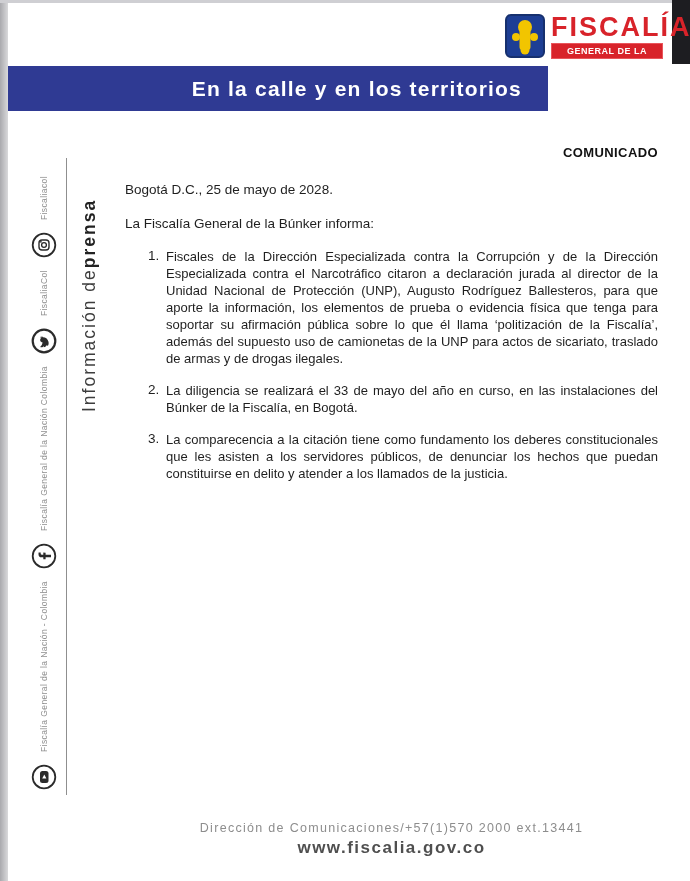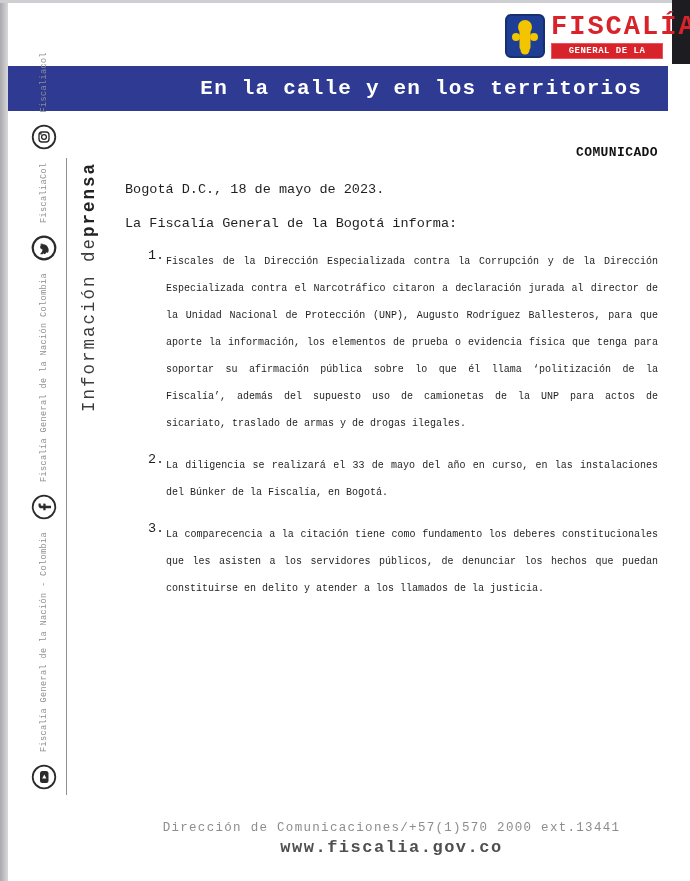--- a/index.html
+++ b/index.html
@@ -1,37 +1,37 @@
 <!DOCTYPE html>
 <html lang="es"><head>
 <meta charset="utf-8">
 <style>
   html,body{margin:0;padding:0;background:#e9e9ec;}
   .canvas{
     position:relative;width:690px;height:881px;margin:0 auto;
     background:#ffffff;overflow:hidden;
-    font-family:Liberation Mono, monospace;color:#1f1f1f;
+    font-family:Liberation Sans, sans-serif;color:#1f1f1f;
   }
   
   .scan-left{position:absolute;left:0;top:0;width:8px;height:881px;
     background:linear-gradient(to right,#a9a9ad,#d9d9db);}
   .scan-top{position:absolute;left:0;top:0;width:690px;height:3px;background:#cfcfd3;}
   .scan-corner{position:absolute;right:0;top:0;width:18px;height:64px;background:#1d1d21;}
 
   
   .logo-wrap{position:absolute;left:505px;top:12px;width:165px;height:50px;}
   .logo-emblem{position:absolute;left:0;top:2px;}
   .logo-name{position:absolute;left:46px;top:0;font-size:27px;font-weight:bold;
     letter-spacing:2px;color:#d8232a;white-space:nowrap;}
   .logo-sub{position:absolute;left:46px;top:31px;width:112px;height:16px;background:#d8232a;
     color:#fff;font-size:9px;font-weight:bold;letter-spacing:.5px;text-align:center;
     line-height:16px;box-shadow:inset 0 0 0 1px #e9555b;}
 
   
-  .banner{position:absolute;left:8px;top:66px;width:660px;height:45px;background:#2f3a93;
+  .banner{position:absolute;left:8px;top:66px;width:540px;height:45px;background:#2f3a93;
     color:#fff;font-weight:bold;font-size:21px;letter-spacing:1.2px;
     text-align:right;line-height:45px;padding-right:26px;box-sizing:border-box;}
 
   
   .rail-outer{position:absolute;overflow:visible;}
   .rail-inner{position:absolute;left:0;transform-origin:0 0;transform:rotate(-90deg);
     display:flex;align-items:center;}
   .social-outer{left:31px;top:95px;width:26px;height:695px;}
   .social-inner{top:695px;width:695px;height:26px;gap:12px;}
   .social-handle{font-size:8.5px;letter-spacing:.4px;color:#8f8f8f;white-space:nowrap;}
@@ -45,21 +45,21 @@
   .press-inner b{color:#222;}
 
   
   .doc{position:absolute;left:125px;top:145px;width:533px;}
   .doc-title{text-align:right;font-weight:bold;font-size:13px;letter-spacing:.4px;color:#111;}
   .doc-date{margin-top:22px;font-size:13.5px;}
   .doc-intro{margin-top:19px;font-size:13.5px;}
   .doc-list{margin-top:17px;}
   .doc-item{display:flex;margin-bottom:15px;}
   .doc-item .num{flex:0 0 41px;padding-left:23px;box-sizing:border-box;font-size:13.5px;}
-  .doc-item .txt{flex:1;font-size:10px;line-height:27px;text-align:justify;}
+  .doc-item .txt{flex:1;font-size:13px;line-height:17px;text-align:justify;}
 
   
   .footer{position:absolute;left:125px;top:821px;width:533px;text-align:center;}
   .footer-line1{font-size:12.5px;letter-spacing:1.3px;color:#8d8d8d;}
   .footer-line2{margin-top:3px;font-size:17px;font-weight:bold;letter-spacing:1.5px;color:#4f4f4f;}
 </style>
 </head>
 <body>
 
 <div class="canvas">
@@ -125,22 +125,22 @@
 
   <div class="rail-outer press-outer">
     <div class="rail-inner press-inner">
       <span>Información de </span>
         <b>prensa</b>
     </div>
   </div>
 
   <div class="doc">
     <div class="doc-title">COMUNICADO</div>
-    <div class="doc-date">Bogotá D.C., 18 de mayo de 2023.</div>
-    <div class="doc-intro">La Fiscalía General de la Bogotá informa:</div>
+    <div class="doc-date">Bogotá D.C., 25 de mayo de 2028.</div>
+    <div class="doc-intro">La Fiscalía General de la Búnker informa:</div>
 
     <div class="doc-list">
       <div class="doc-item">
         <span class="num">1.</span>
         <span class="txt">Fiscales de la Dirección Especializada contra la Corrupción y de la Dirección Especializada contra el Narcotráfico citaron a declaración jurada al director de la Unidad Nacional de Protección (UNP), Augusto Rodríguez Ballesteros, para que aporte la información, los elementos de prueba o evidencia física que tenga para soportar su afirmación pública sobre lo que él llama ‘politización de la Fiscalía’, además del supuesto uso de camionetas de la UNP para actos de sicariato, traslado de armas y de drogas ilegales.</span>
       </div>
       <div class="doc-item">
         <span class="num">2.</span>
         <span class="txt">La diligencia se realizará el 33 de mayo del año en curso, en las instalaciones del Búnker de la Fiscalía, en Bogotá.</span>
       </div>

